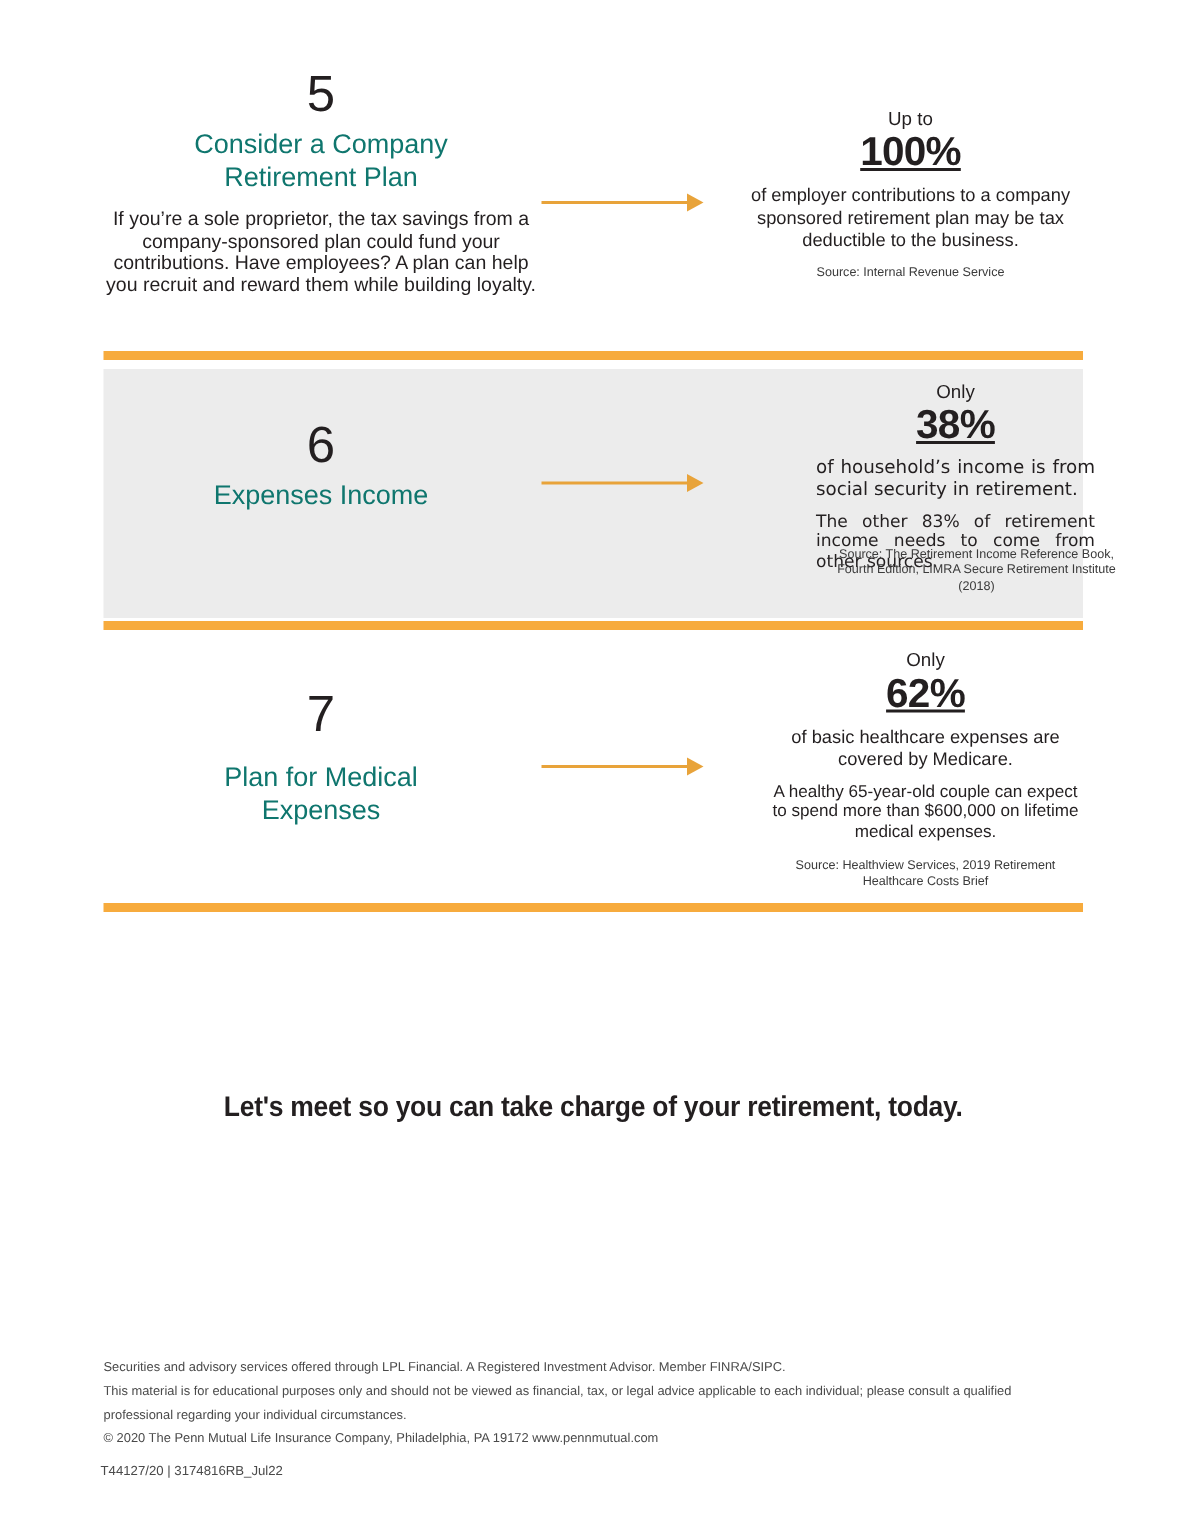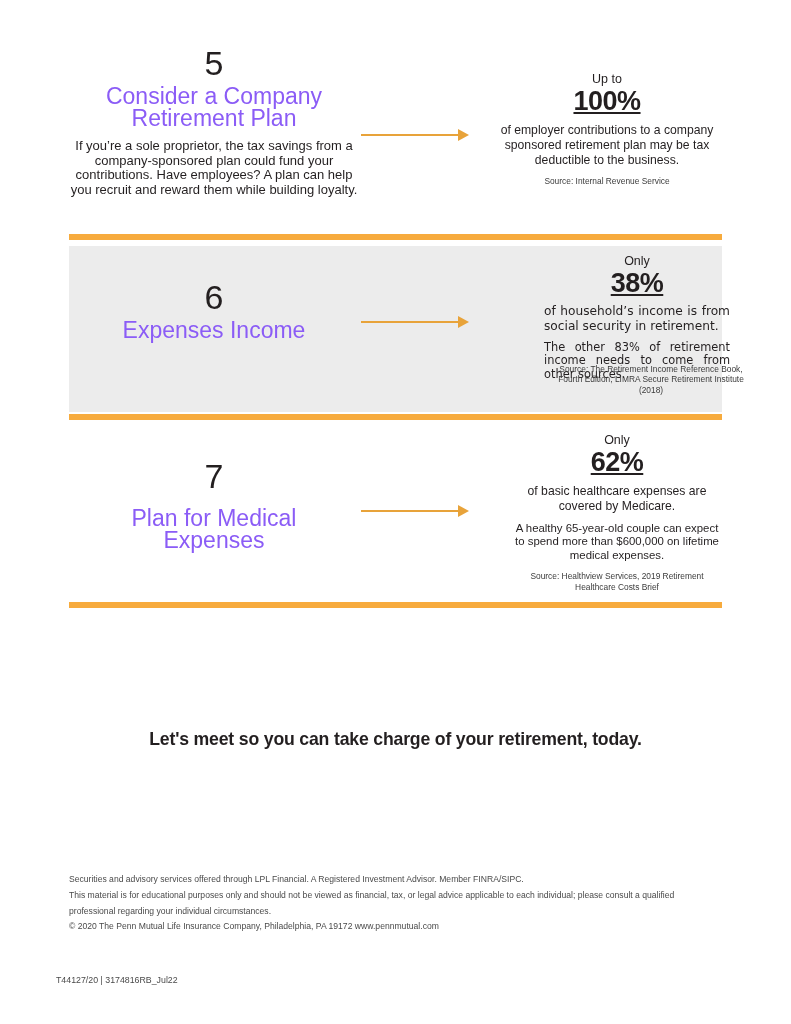--- a/index.html
+++ b/index.html
@@ -71,24 +71,24 @@
 
   .big-num {
     font-family: "Liberation Sans", sans-serif;
     font-weight: 300;
     font-size: 34px;
     line-height: 38px;
     color: #231f20;
     letter-spacing: 0px;
   }
   .sec-title {
-    font-size: 23px;
+    font-size: 18px;
     line-height: 22px;
     font-weight: 400;
-    color: #8b5cf6;
+    color: #0f766e;
     margin-top: 3px;
   }
   .sec-body {
     font-size: 13px;
     line-height: 14.6px;
     font-weight: 400;
     color: #231f20;
     margin-top: 10px;
   }
 
@@ -170,31 +170,31 @@
     font-size: 19px;
     letter-spacing: -0.2px;
     color: #231f20;
     transform: scaleX(0.93);
   }
 
   
   .legal {
     position: absolute;
     left: 69px;
-    top: 872px;
+    top: 904px;
     width: 652px;
     font-size: 8.6px;
     line-height: 15.8px;
     color: #4a4a4a;
     text-align: left;
   }
   .legal p { margin: 0; }
   .docid {
     position: absolute;
-    left: 56px;
+    left: 67px;
     top: 974px;
     font-size: 8.8px;
     line-height: 12px;
     color: #4a4a4a;
   }
 </style>
 </head>
 <body>
 
 <div class="page">

